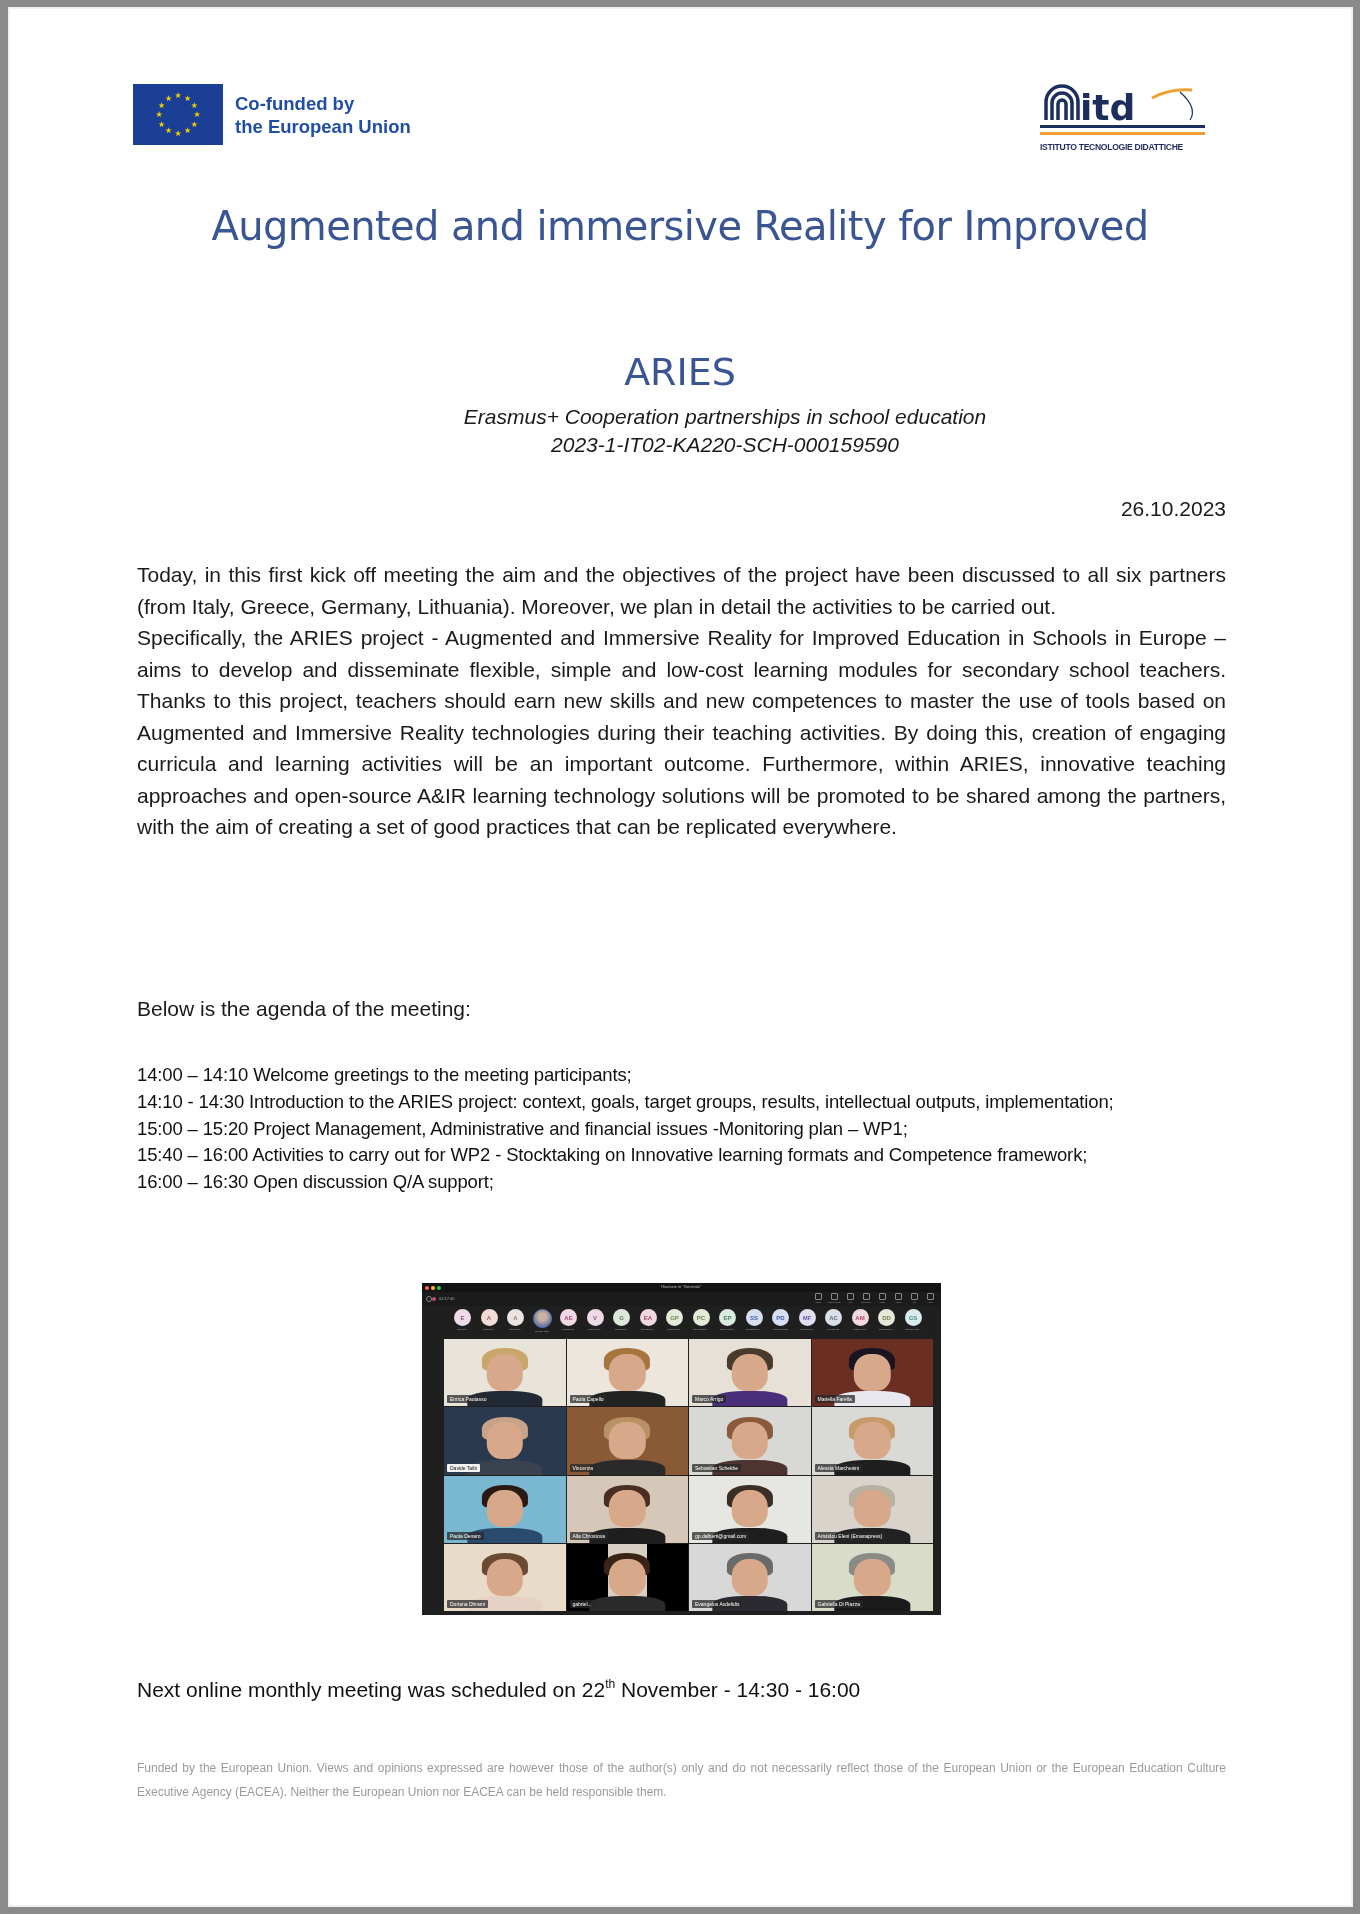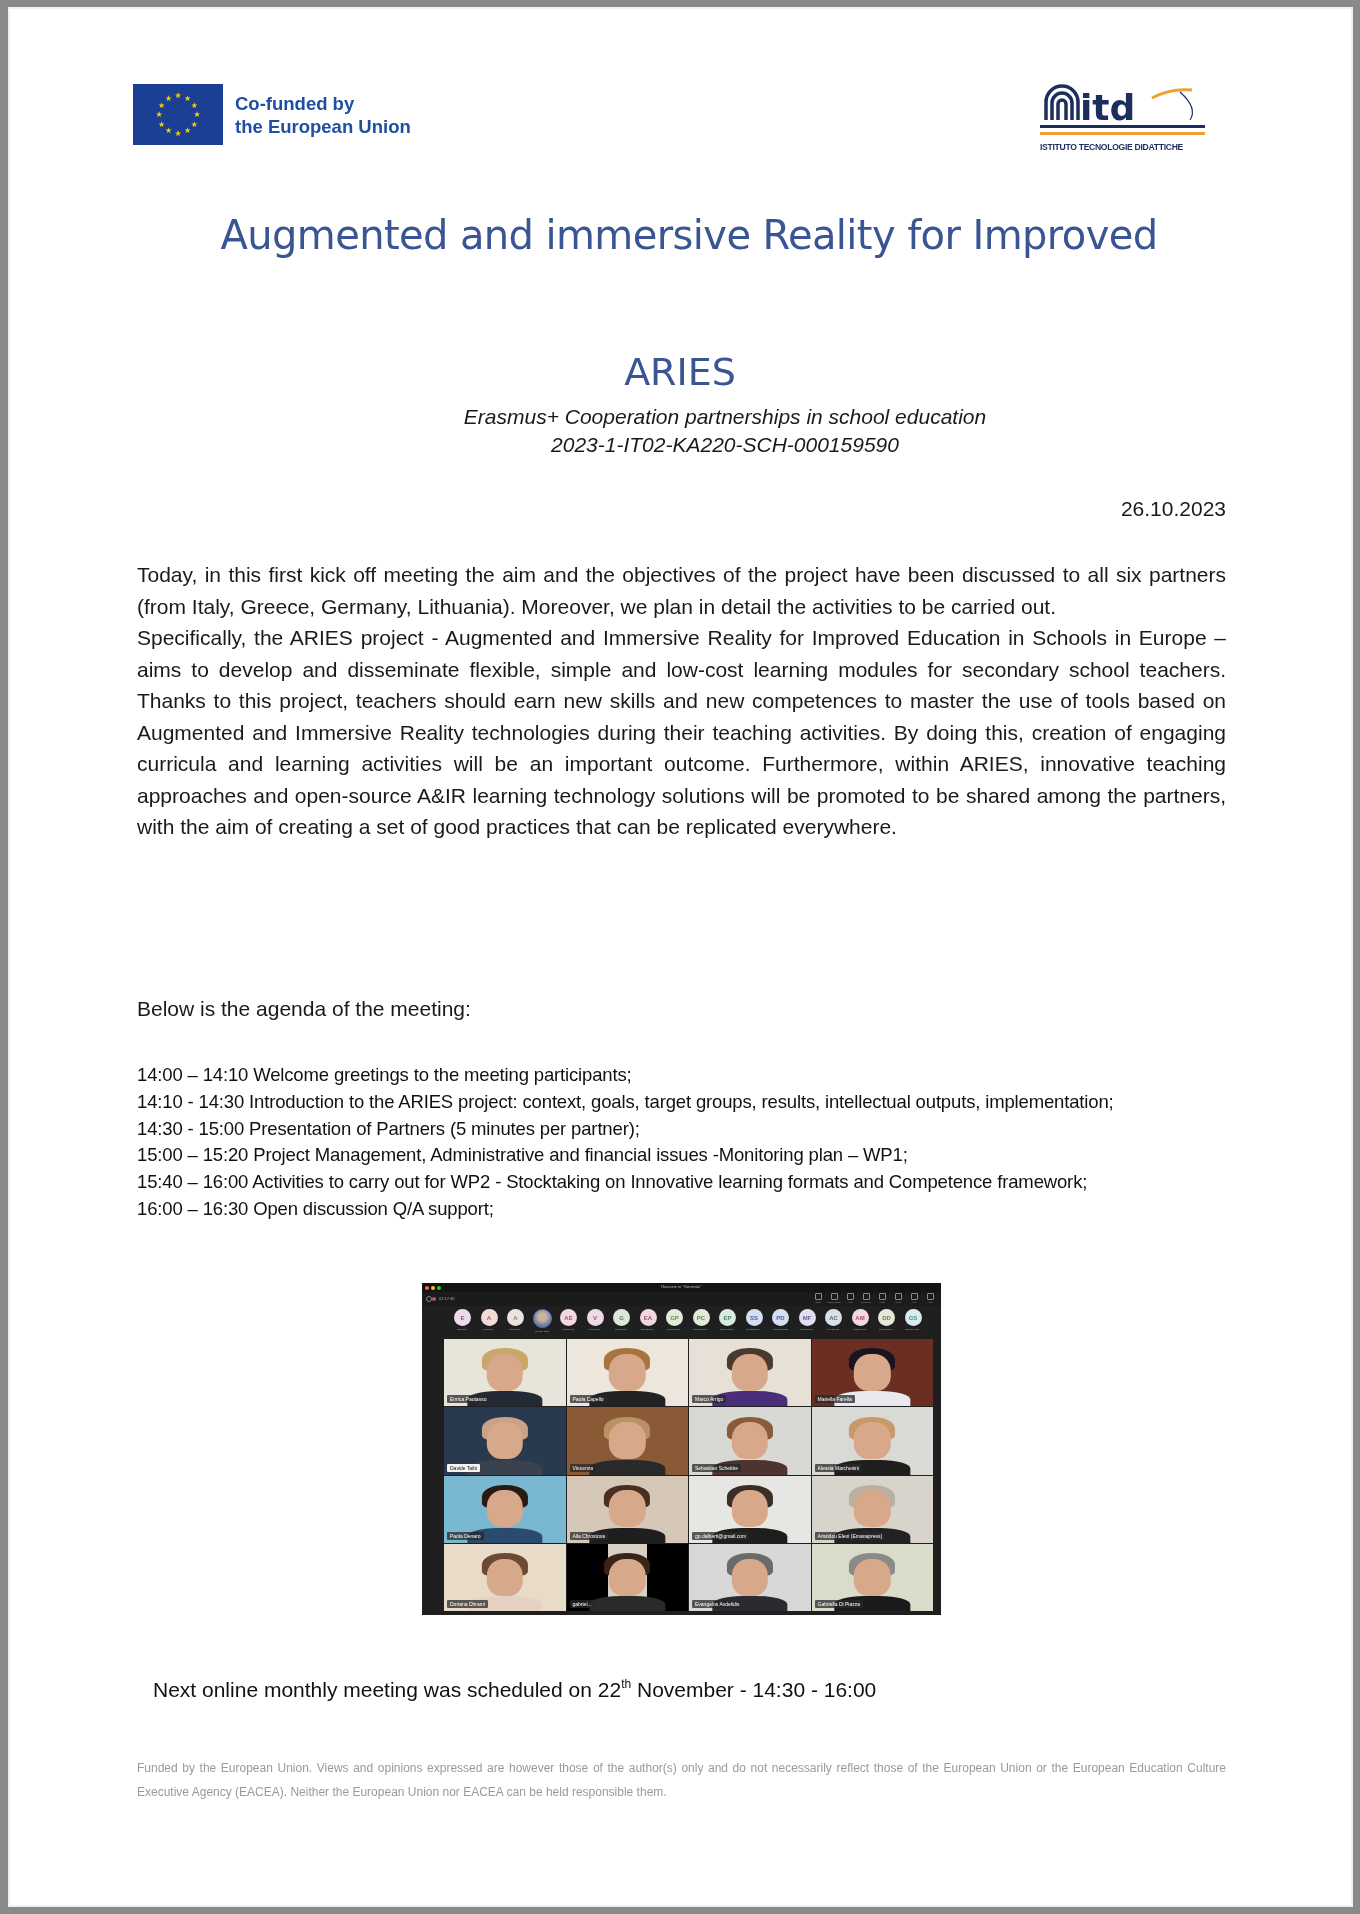--- a/index.html
+++ b/index.html
@@ -131,21 +131,21 @@
     transform: translateX(-50%); border-radius: 50% 50% 20% 20%;
   }
   .mt-name {
     position: absolute; left: 3px; bottom: 3px;
     background: rgba(40,40,40,0.75); color: #fff;
     font-size: 5px; padding: 1px 3px; border-radius: 1px; white-space: nowrap;
   }
   .mt-name.light { background: #f4f4f4; color: #111; }
   .next-meeting {
     position: absolute; left: 137px; top: 1678px;
-    font-size: 21px; color: #111; margin-left: 16px;
+    font-size: 21px; color: #111;
   }
   .next-meeting sup { font-size: 12px; vertical-align: 9px; line-height: 0; }
   .disclaimer {
     position: absolute; left: 137px; width: 1089px; top: 1757px;
     font-size: 12px; line-height: 23.5px; color: #9a9a9a; text-align: justify;
   }
 </style>
 </head>
 <body>
 
@@ -187,40 +187,39 @@
 
     <path d="M112 20 Q130 10 152 12" fill="none" stroke="#f0a030" stroke-width="3"></path>
     <path d="M140 14 Q158 30 150 42" fill="none" stroke="#1c2e5e" stroke-width="1.2"></path>
 
     <rect x="0" y="47" width="165" height="3" fill="#1c2e5e"></rect>
     <rect x="0" y="54" width="165" height="3" fill="#f0a030"></rect>
   </svg>
   <div class="itd-subtitle">ISTITUTO TECNOLOGIE DIDATTICHE</div>
 </div>
 
-<h1 class="title" style="margin:9px;">
+<h1 class="title" style="margin:0;">
   <div>Augmented and immersive Reality for Improved</div>
 </h1>
 <div class="acronym">ARIES</div>
 <div class="subtitle">
   <div>Erasmus+ Cooperation partnerships in school education</div>
   <div>2023-1-IT02-KA220-SCH-000159590</div>
 </div>
 <div class="date">26.10.2023</div>
 
 <div class="body-text">
   <p>Today, in this first kick off meeting the aim and the objectives of the project have been discussed to all six partners (from Italy, Greece, Germany, Lithuania). Moreover, we plan in detail the activities to be carried out.</p>
   <p>Specifically, the ARIES project - Augmented and Immersive Reality for Improved Education in Schools in Europe – aims to develop and disseminate flexible, simple and low-cost learning modules for secondary school teachers. Thanks to this project, teachers should earn new skills and new competences to master the use of tools based on Augmented and Immersive Reality technologies during their teaching activities. By doing this, creation of engaging curricula and learning activities will be an important outcome. Furthermore, within ARIES, innovative teaching approaches and open-source A&amp;IR learning technology solutions will be promoted to be shared among the partners, with the aim of creating a set of good practices that can be replicated everywhere.</p>
 </div>
 
 <div class="agenda-intro">Below is the agenda of the meeting:</div>
 <ul class="agenda">
   <li>14:00 – 14:10 Welcome greetings to the meeting participants;</li>
   <li>14:10 - 14:30 Introduction to the ARIES project: context, goals, target groups, results, intellectual outputs, implementation;</li>
-  <li>14:30 - 15:00 Presentation of Partners (5 minutes per partner);</li>
   <li>15:00 – 15:20 Project Management, Administrative and financial issues -Monitoring plan – WP1;</li>
   <li>15:40 – 16:00 Activities to carry out for WP2 - Stocktaking on Innovative learning formats and Competence framework;</li>
   <li>16:00 – 16:30 Open discussion Q/A support;</li>
 </ul>
 
 <div class="meeting">
   <div class="mt-titlebar">
     <span class="mt-dot" style="left:3px;background:#ff5f57;"></span>
     <span class="mt-dot" style="left:9px;background:#febc2e;"></span>
     <span class="mt-dot" style="left:15px;background:#28c840;"></span>

